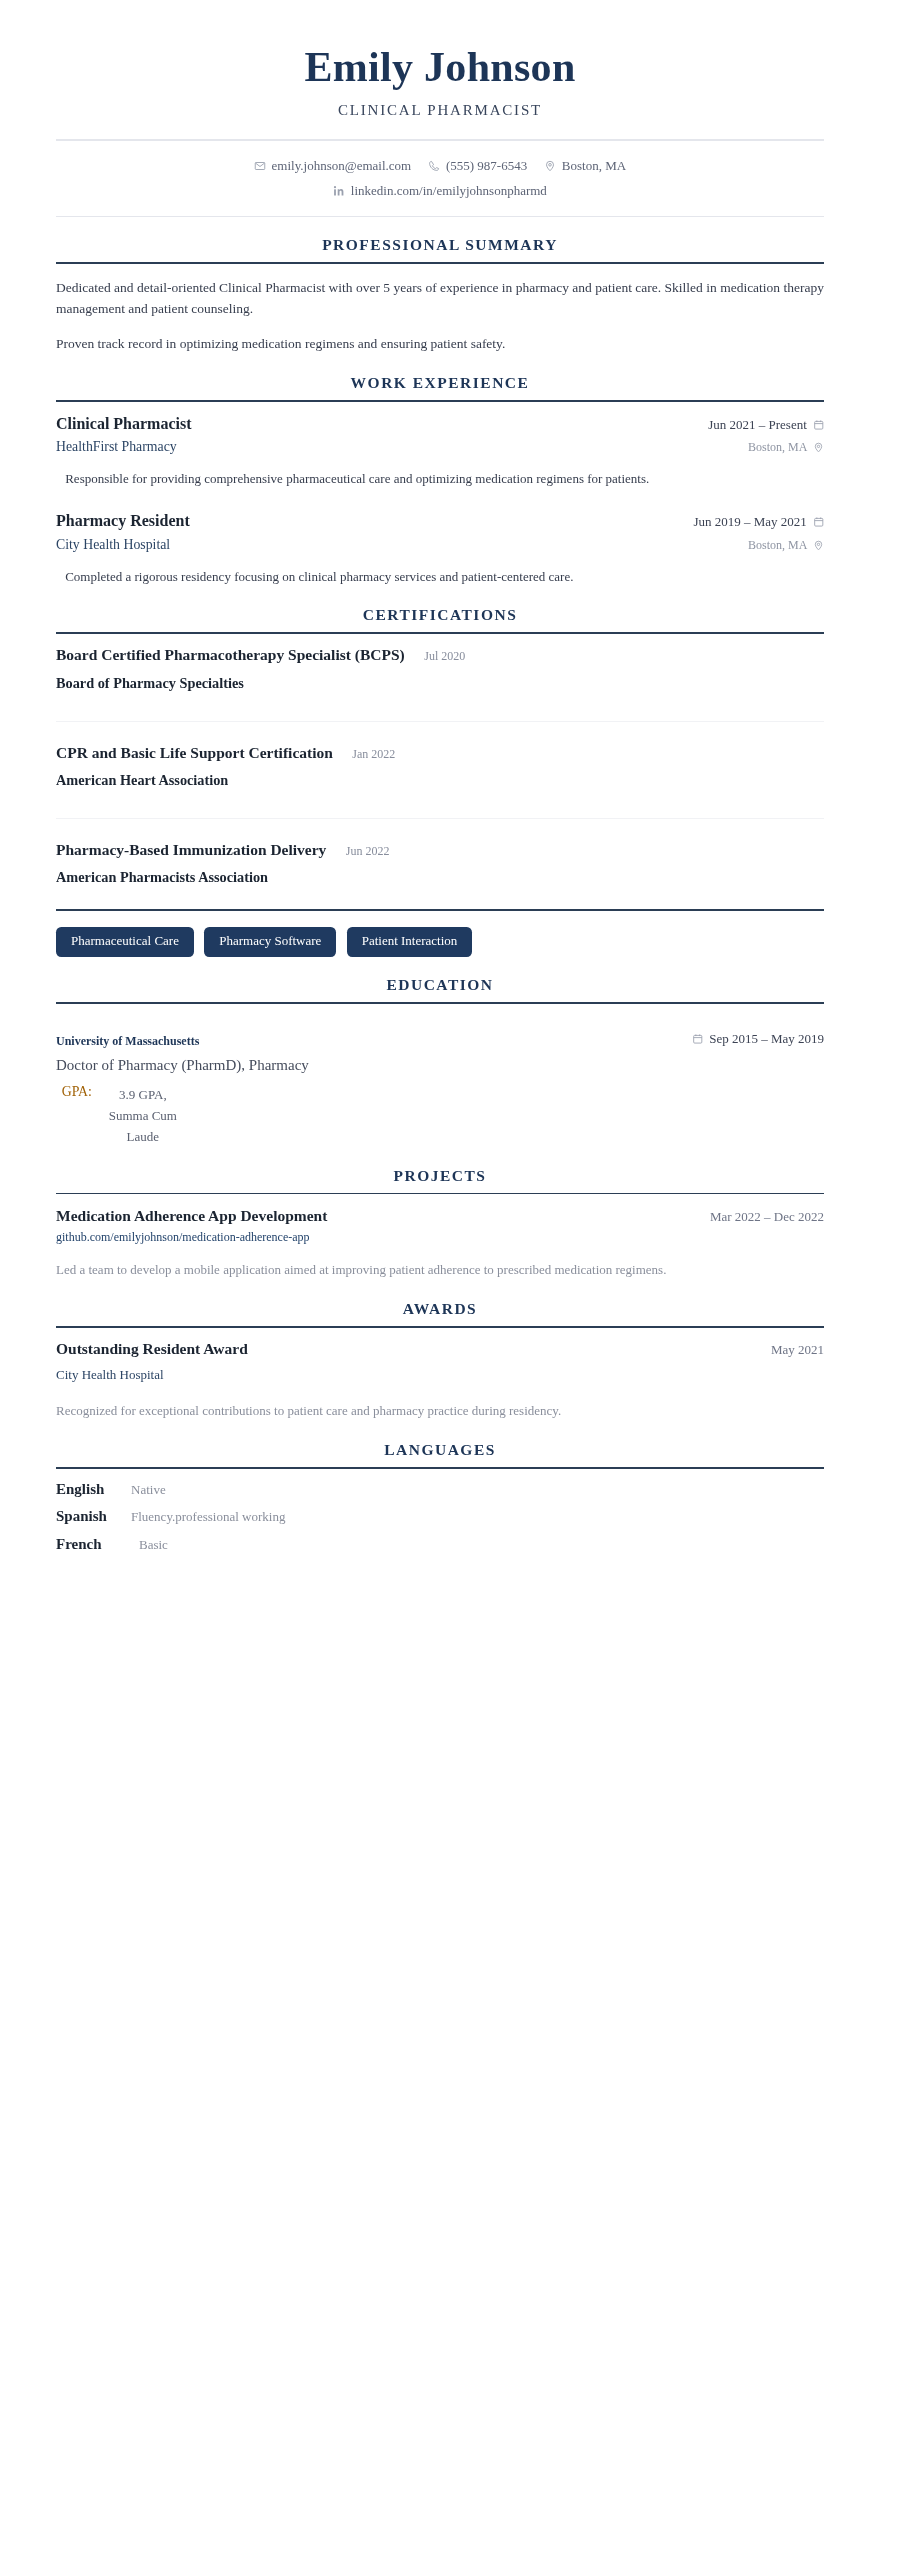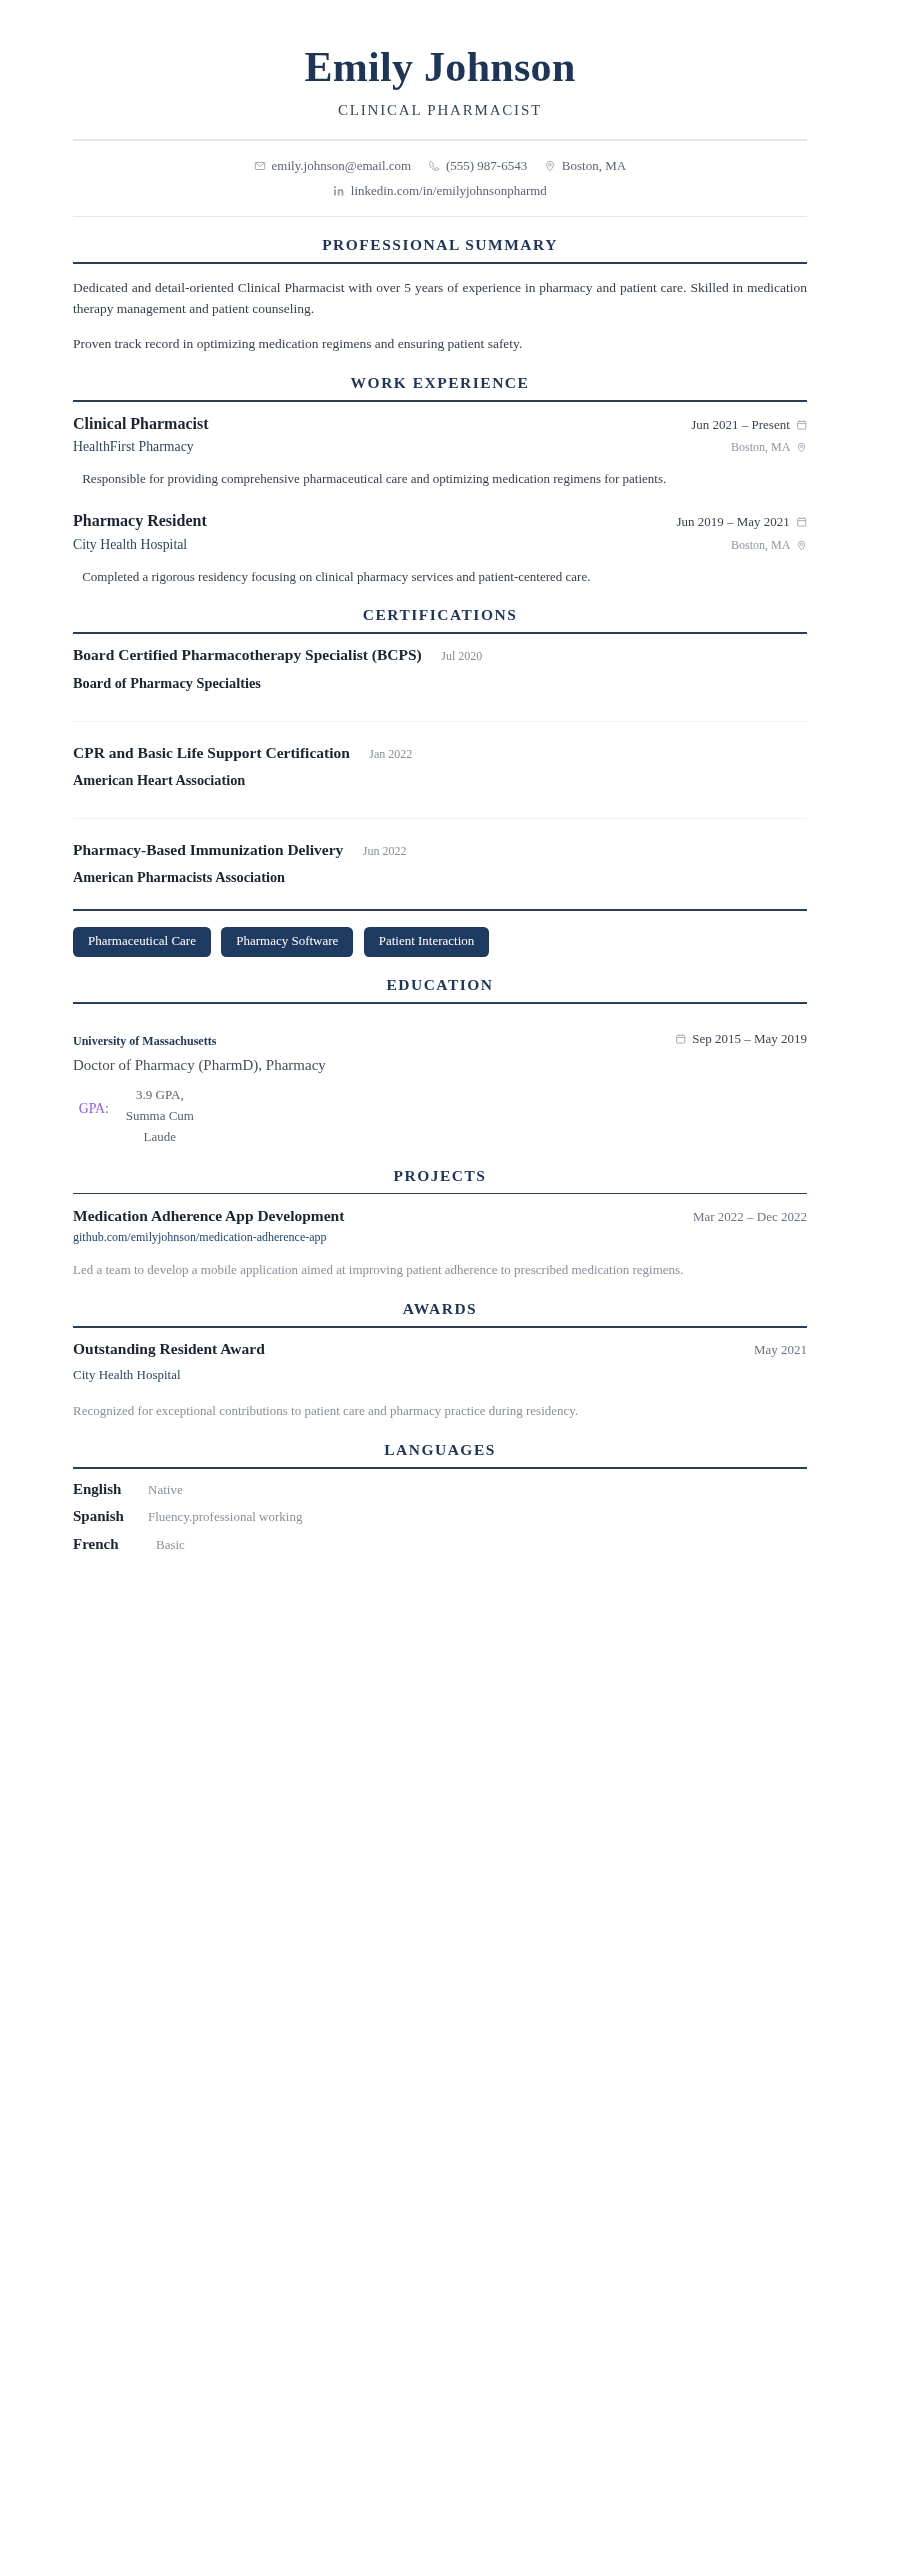--- a/index.html
+++ b/index.html
@@ -13,21 +13,21 @@
     min-height: 2576px;
     font-family: "Liberation Serif", "DejaVu Serif", serif;
     color: #2c3340;
     -webkit-font-smoothing: antialiased;
   }
 
   .page {
     width: 880px;
     min-height: 2576px;
     background: #ffffff;
-    padding: 0 73px;
+    padding: 0 56px;
   }
 
   
   .hdr { padding-top: 45px; text-align: center; }
 
   .hdr-name {
     font-family: "Liberation Serif", "DejaVu Serif", serif;
     font-size: 42px;
     font-weight: bold;
     color: #1d3557;
@@ -254,22 +254,21 @@
   .edu-gpa-row {
     margin-top: 10.3px;
     display: flex;
     align-items: flex-start;
     gap: 8px;
     padding-left: 5.7px;
   }
 
   .edu-gpa-label {
     font-size: 13.8px;
-    color: #8b5cf6;
-    margin-top: 17px;
+    color: #a16207;
   }
 
   .edu-gpa-value {
     font-size: 13px;
     color: #5a6070;
     line-height: 1.62;
     max-width: 86px;
     text-align: center;
   }
 

